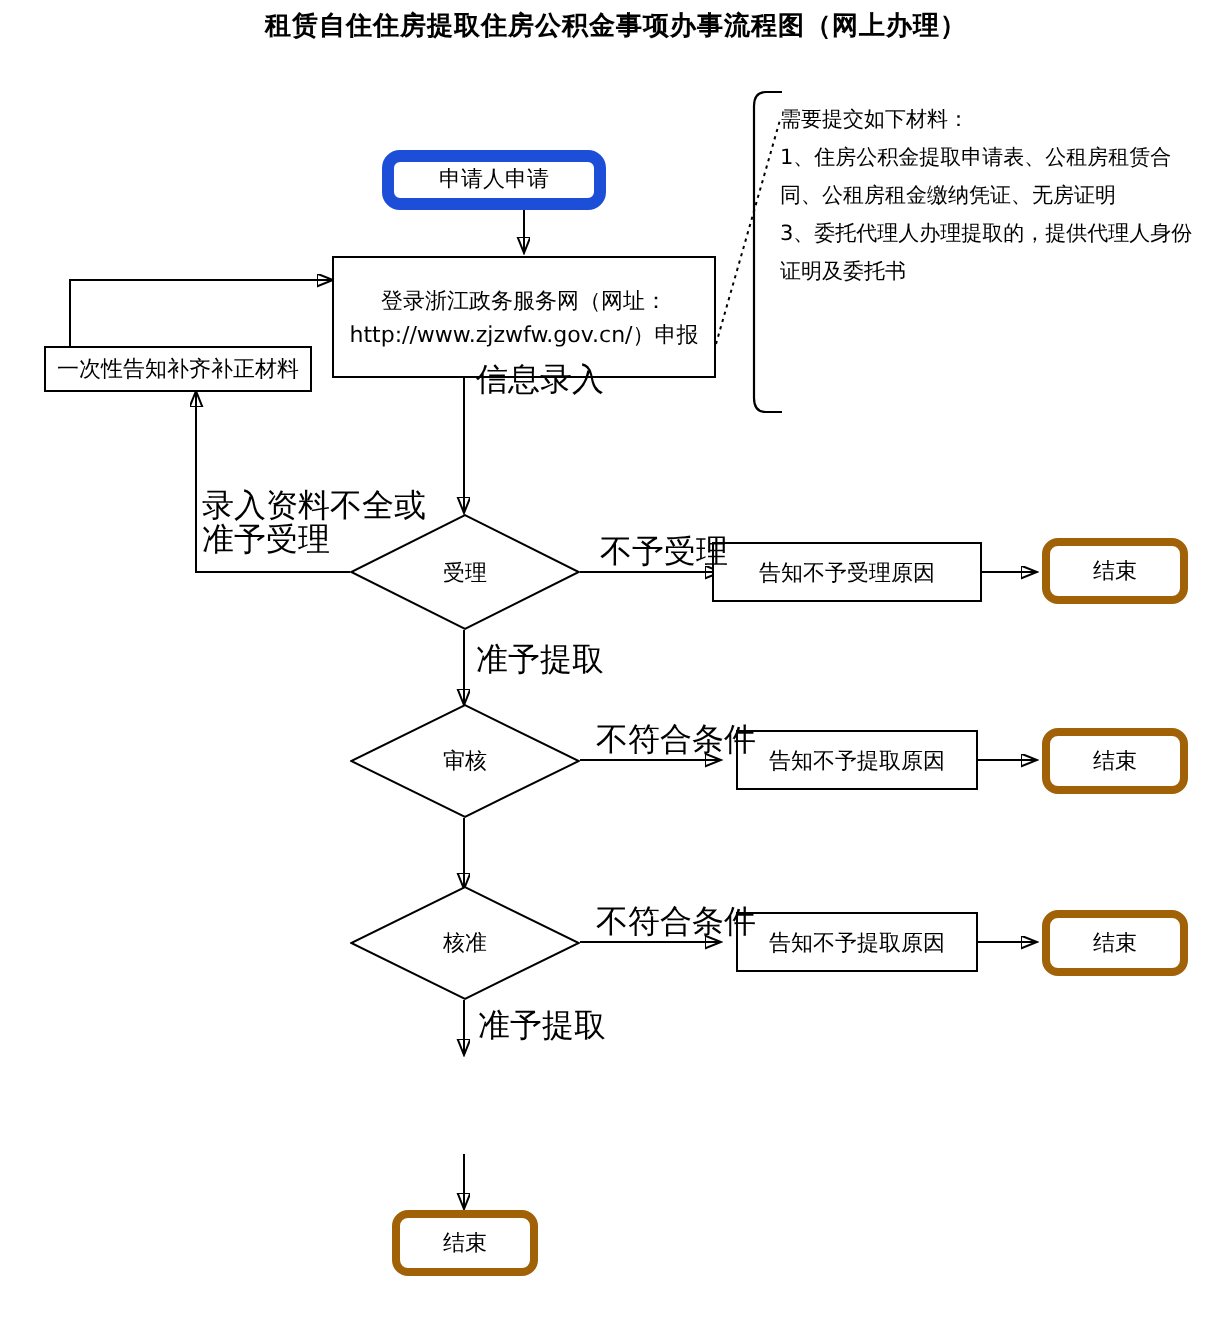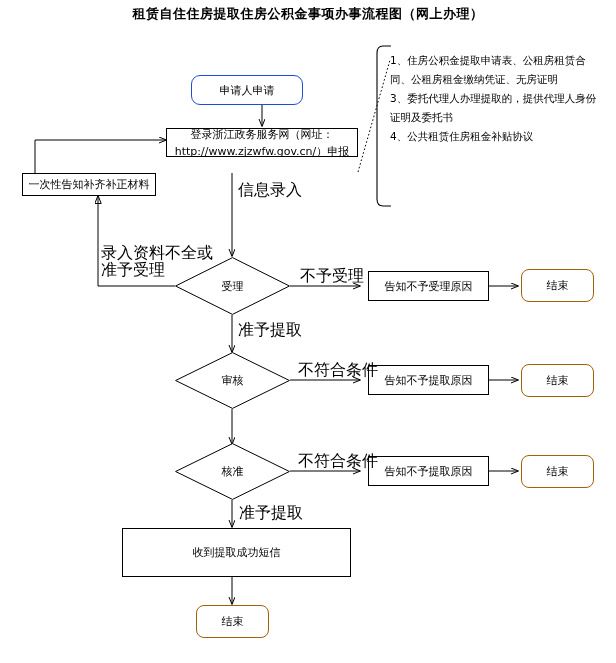--- a/index.html
+++ b/index.html
@@ -42,26 +42,26 @@
     text-align: center;
     font-size: 11px;
     line-height: 17px;
     color: #000;
     background: #ffffff;
   }
   .rect {
     border: 1px solid #000000;
   }
   .rounded {
-    border: 1px solid #1d4ed8;
+    border: 6px solid #1d4ed8;
     border-radius: 9px;
     font-family: Liberation Serif, serif;
   }
   .terminator {
-    border: 1px solid #a16207;
+    border: 4px solid #a16207;
     border-radius: 8px;
   }
   
   .diamond-wrap {
     position: absolute;
     text-align: center;
   }
   .diamond-wrap svg {
     display: block;
   }
@@ -164,21 +164,21 @@
 
     <line x1="232" y1="500" x2="232" y2="527" marker-end="url(#arr)"></line>
 
     <line x1="232" y1="577" x2="232" y2="604" marker-end="url(#arr)"></line>
   </svg>
 
   <div class="node rounded" style="left:191px; top:75px; width:112px; height:30px;">
     <span>申请人申请</span>
   </div>
 
-  <div class="node rect" style="left:166px; top:128px; width:192px; height:29px; flex-direction:column; justify-content:center;">
+  <div class="node rect" style="left:166px; top:128px; width:192px; height:61px; flex-direction:column; justify-content:center;">
     <span>登录浙江政务服务网（网址：</span>
     <span>http://www.zjzwfw.gov.cn/）申报</span>
   </div>
 
   <div class="node rect" style="left:22px; top:173px; width:134px; height:23px;">
     <span>一次性告知补齐补正材料</span>
   </div>
 
   <div class="diamond-wrap" style="left:175px; top:257px; width:115px; height:58px;">
     <svg width="115" height="58" viewBox="0 0 115 58" xmlns="http://www.w3.org/2000/svg">
@@ -194,21 +194,21 @@
     <div class="diamond-label">审核</div>
   </div>
 
   <div class="diamond-wrap" style="left:175px; top:443px; width:115px; height:57px;">
     <svg width="115" height="57" viewBox="0 0 115 57" xmlns="http://www.w3.org/2000/svg">
       <polygon points="57.5,0.6 114.4,28.5 57.5,56.4 0.6,28.5" fill="#ffffff" stroke="#000000" stroke-width="1"></polygon>
     </svg>
     <div class="diamond-label">核准</div>
   </div>
 
-  <div class="node rect" style="left:368px; top:271px; width:121px; height:30px;">
+  <div class="node rect" style="left:356px; top:271px; width:135px; height:30px;">
     <span>告知不予受理原因</span>
   </div>
 
   <div class="node rect" style="left:368px; top:365px; width:121px; height:30px;">
     <span>告知不予提取原因</span>
   </div>
 
   <div class="node rect" style="left:368px; top:456px; width:121px; height:30px;">
     <span>告知不予提取原因</span>
   </div>
@@ -218,23 +218,20 @@
   </div>
 
   <div class="node terminator" style="left:521px; top:364px; width:73px; height:33px;">
     <span>结束</span>
   </div>
 
   <div class="node terminator" style="left:521px; top:455px; width:73px; height:33px;">
     <span>结束</span>
   </div>
 
-  <div class="node rect" style="left:122px; top:528px; width:229px; height:49px;">
-    <span>收到提取成功短信</span>
-  </div>
 
   <div class="node terminator" style="left:196px; top:605px; width:73px; height:33px;">
     <span>结束</span>
   </div>
 
   <div class="edge-label" style="left:238px; top:182px;">信息录入</div>
 
   <div class="edge-label" style="left:101px; top:245px;">录入资料不全或</div>
   <div class="edge-label" style="left:101px; top:262px;">准予受理</div>
 
@@ -245,18 +242,18 @@
   <div class="edge-label" style="left:298px; top:362px;">不符合条件</div>
 
   <div class="edge-label" style="left:298px; top:453px;">不符合条件</div>
 
   <div class="edge-label" style="left:239px; top:505px;">准予提取</div>
 
   <div class="note" style="left:376px; top:45px; width:232px; height:162px;">
     <svg class="bracket" width="16" height="162" viewBox="0 0 16 162" xmlns="http://www.w3.org/2000/svg">
       <path d="M15,1 L7,1 Q1,1 1,8 L1,154 Q1,161 7,161 L15,161" fill="none" stroke="#000000" stroke-width="1.1"></path>
     </svg>
+    <span class="note-line">需要提交如下材料：</span>
     <span class="note-line">1、住房公积金提取申请表、公租房租赁合同、公租房租金缴纳凭证、无房证明</span>
     <span class="note-line">3、委托代理人办理提取的，提供代理人身份证明及委托书</span>
-    <span class="note-line">4、公共租赁住房租金补贴协议</span>
   </div>
 
 </div>
 
 </body></html>

